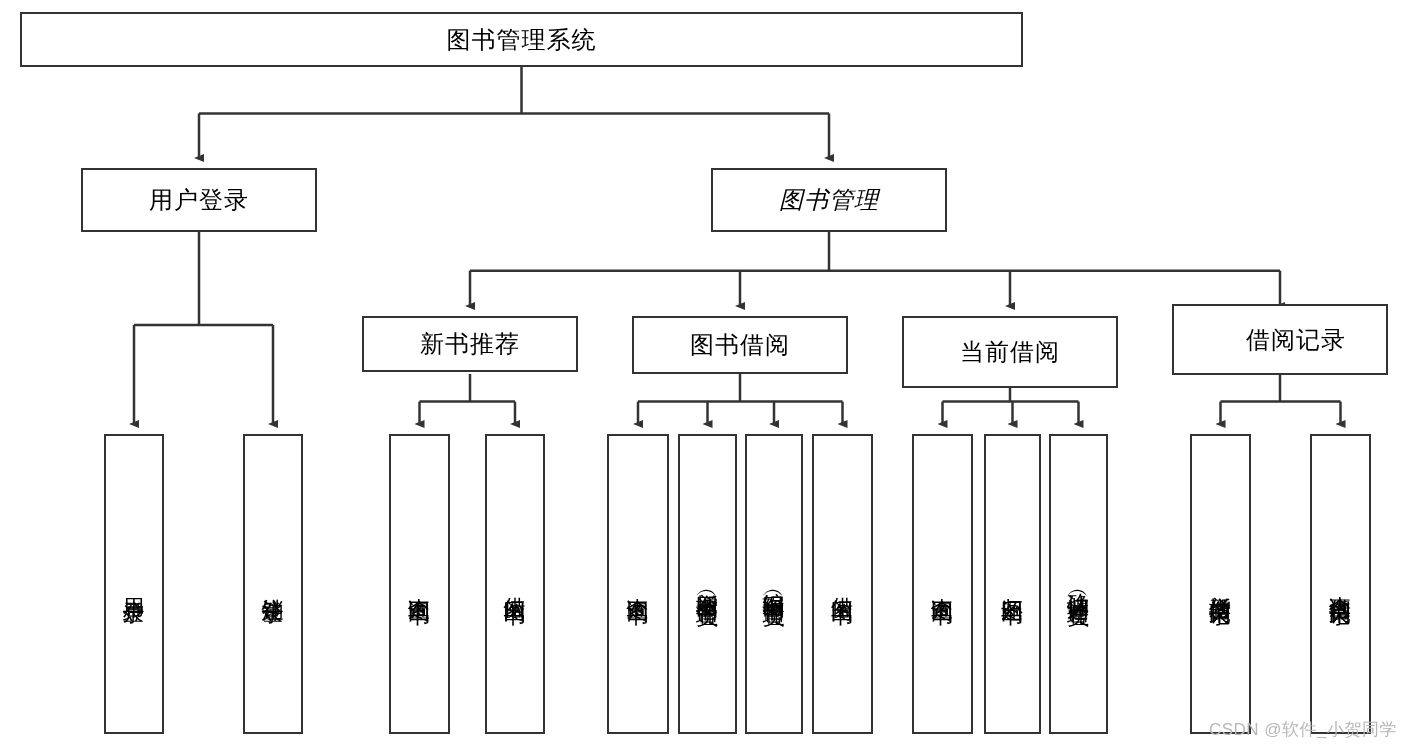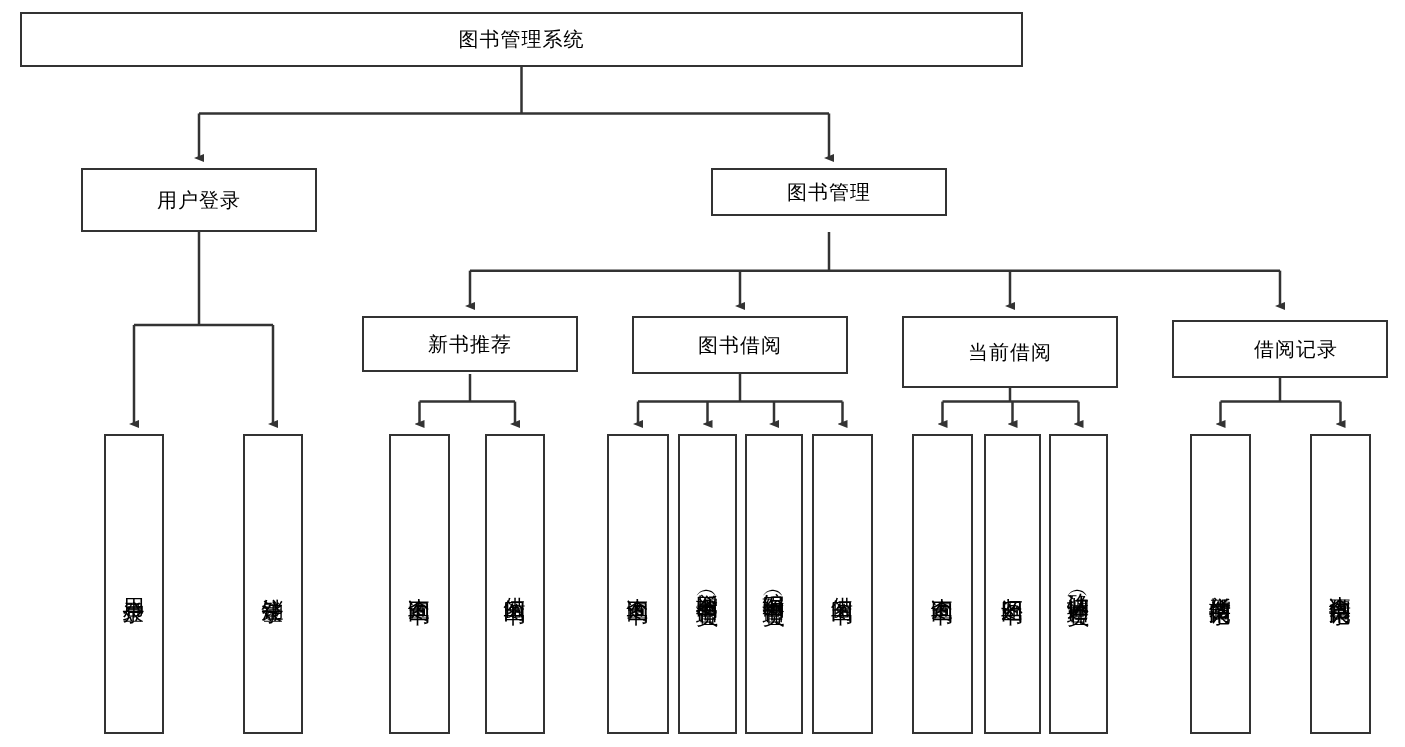--- a/index.html
+++ b/index.html
@@ -21,21 +21,21 @@
     position: absolute;
     box-sizing: border-box;
     border: 2px solid #333333;
     background: #ffffff;
     display: flex;
     align-items: center;
     justify-content: center;
     color: #000000;
   }
   .node.horiz {
-    font-size: 20px;
+    font-size: 24px;
     letter-spacing: 1px;
   }
   .node.vert {
     writing-mode: vertical-rl;
     text-orientation: upright;
     font-size: 22px;
     letter-spacing: 2px;
     line-height: 1.05;
     padding: 4px 0;
   }
@@ -110,33 +110,33 @@
       </g>
   </svg>
 
   <div id="node-layer">
       <div class="node horiz" style="left: 20px; top: 12px; width: 1003px; height: 55px;">
         <span class="nodelabel">图书管理系统</span>
       </div>
       <div class="node horiz" style="left: 81px; top: 168px; width: 236px; height: 64px;">
         <span class="nodelabel">用户登录</span>
       </div>
-      <div class="node horiz" style="left: 711px; top: 168px; width: 236px; height: 48px;">
+      <div class="node horiz" style="left: 711px; top: 168px; width: 236px; height: 64px; font-style: italic;">
         <span class="nodelabel">图书管理</span>
       </div>
       <div class="node horiz" style="left: 362px; top: 316px; width: 216px; height: 56px;">
         <span class="nodelabel">新书推荐</span>
       </div>
       <div class="node horiz" style="left: 632px; top: 316px; width: 216px; height: 58px;">
         <span class="nodelabel">图书借阅</span>
       </div>
       <div class="node horiz" style="left: 902px; top: 316px; width: 216px; height: 72px;">
         <span class="nodelabel">当前借阅</span>
       </div>
-      <div class="node horiz" style="left: 1172px; top: 320px; width: 216px; height: 58px; padding-left: 32px;">
+      <div class="node horiz" style="left: 1172px; top: 304px; width: 216px; height: 71px; padding-left: 32px;">
         <span class="nodelabel">借阅记录</span>
       </div>
       <div class="node vert" style="left: 104px; top: 434px; width: 60px; height: 300px;">
         <span class="nodelabel">用户登录</span>
       </div>
       <div class="node vert" style="left: 243px; top: 434px; width: 60px; height: 300px;">
         <span class="nodelabel">注销登录</span>
       </div>
       <div class="node vert" style="left: 389px; top: 434px; width: 61px; height: 300px;">
         <span class="nodelabel">查询图书</span>
@@ -166,13 +166,14 @@
         <span class="nodelabel">确认归还（管理员）</span>
       </div>
       <div class="node vert" style="left: 1190px; top: 434px; width: 61px; height: 300px;">
         <span class="nodelabel">新增借阅记录</span>
       </div>
       <div class="node vert" style="left: 1310px; top: 434px; width: 61px; height: 300px;">
         <span class="nodelabel">查询借阅记录</span>
       </div>
     </div>
 
+  <div class="watermark">CSDN @软件_小贺同学</div>
 </div>
 
 </body></html>

